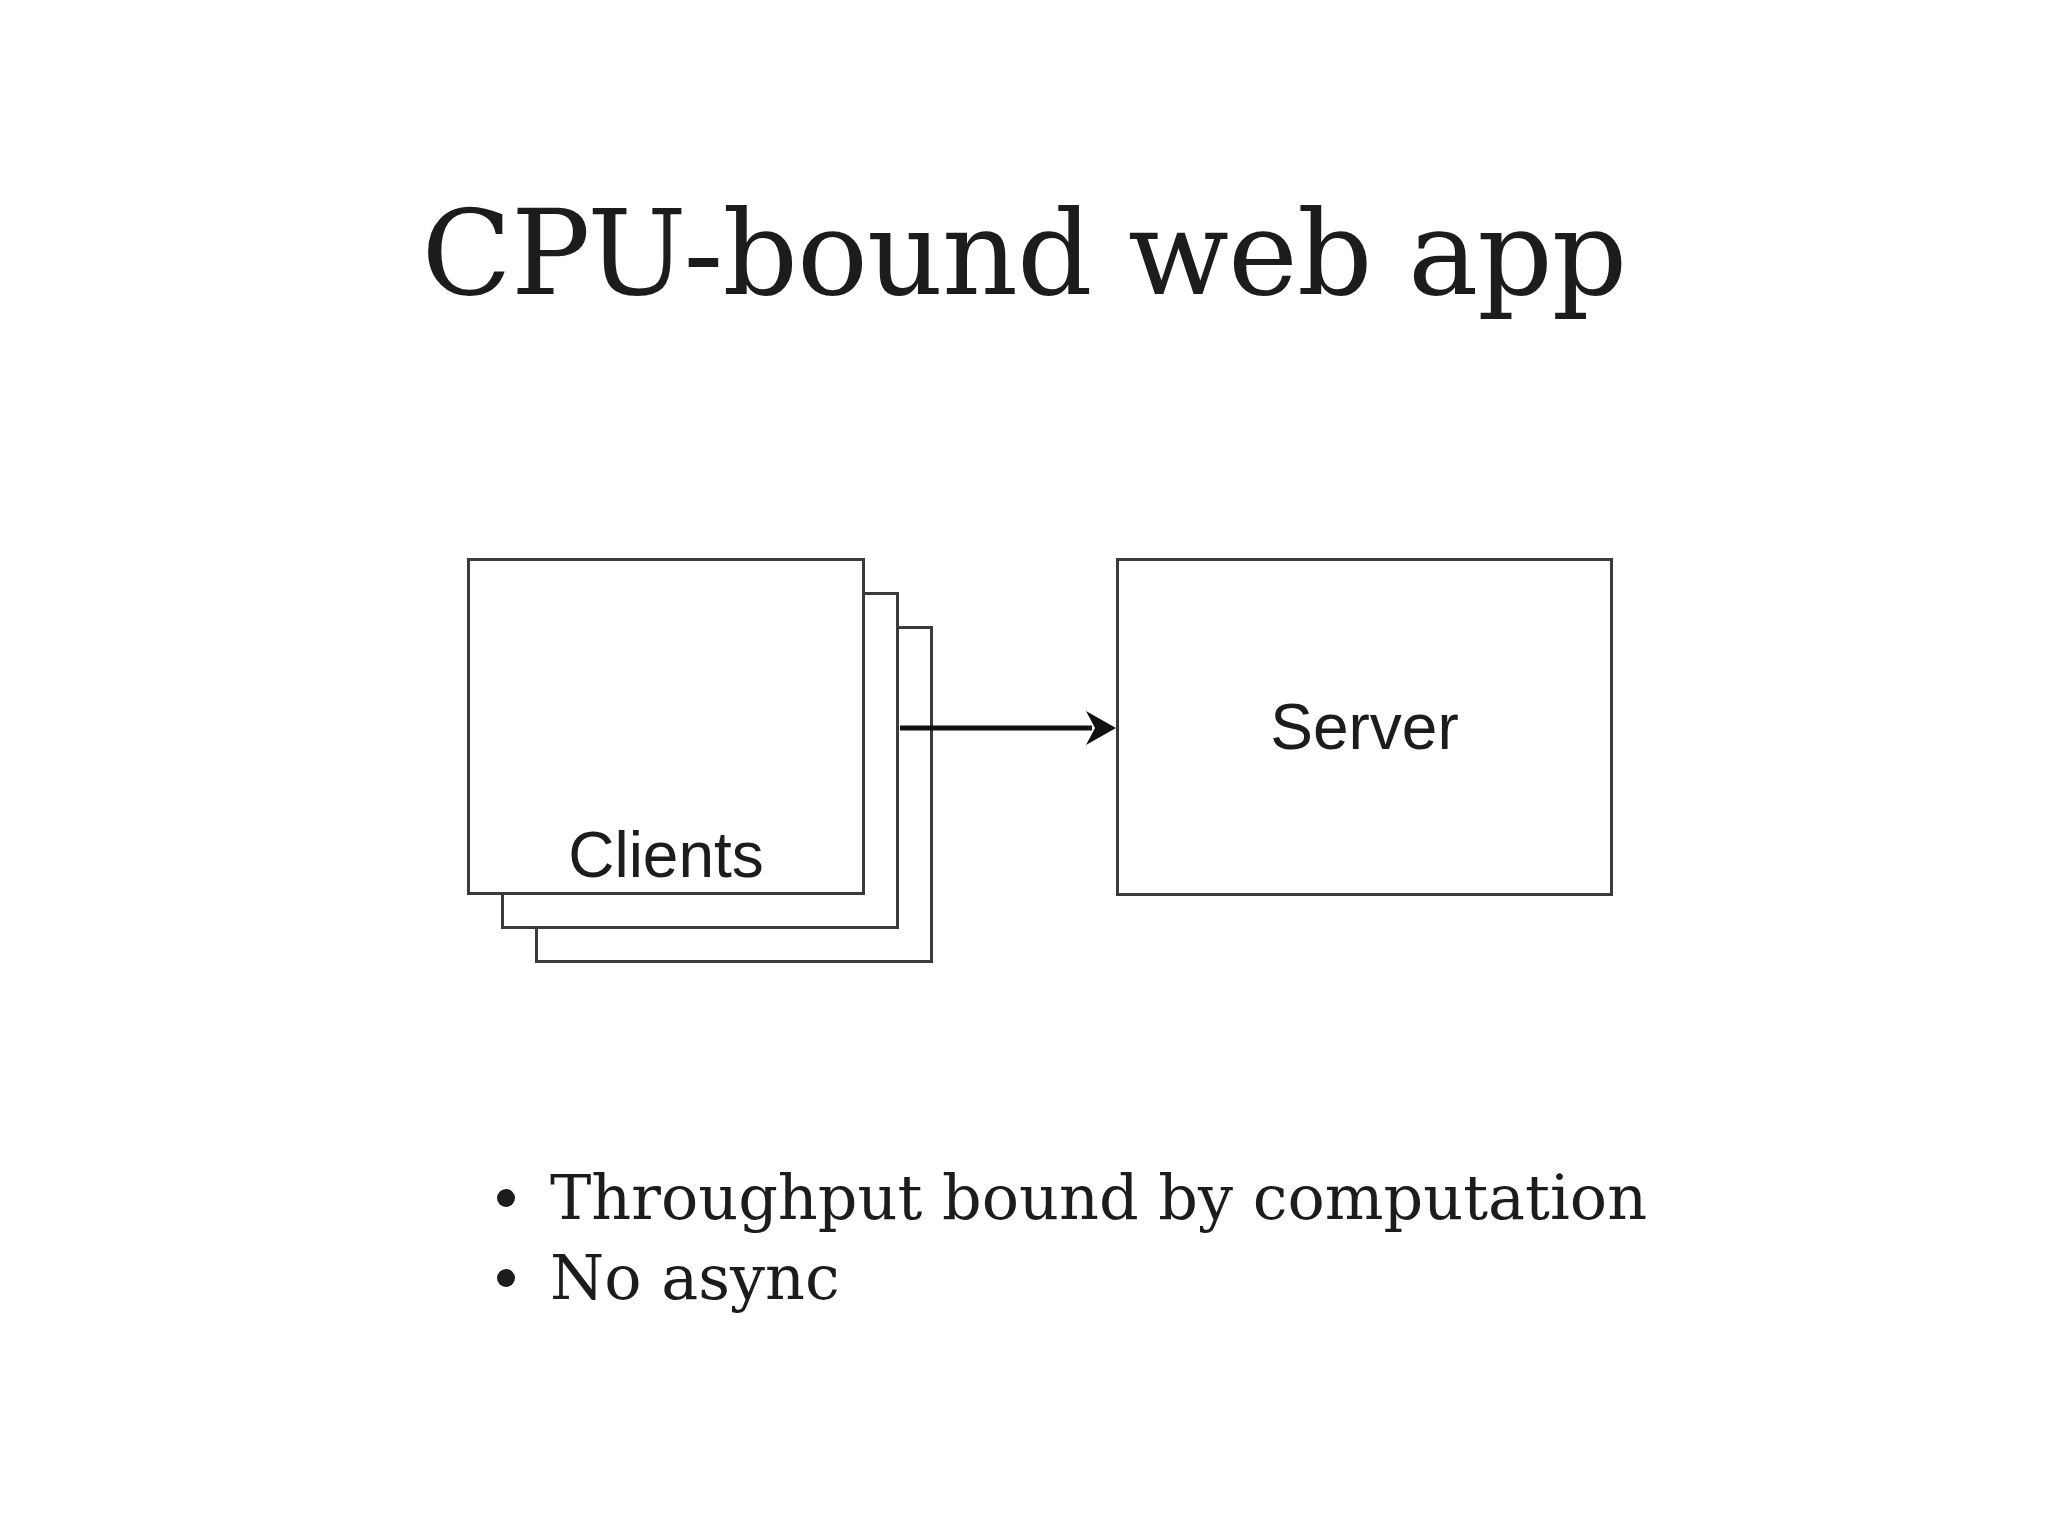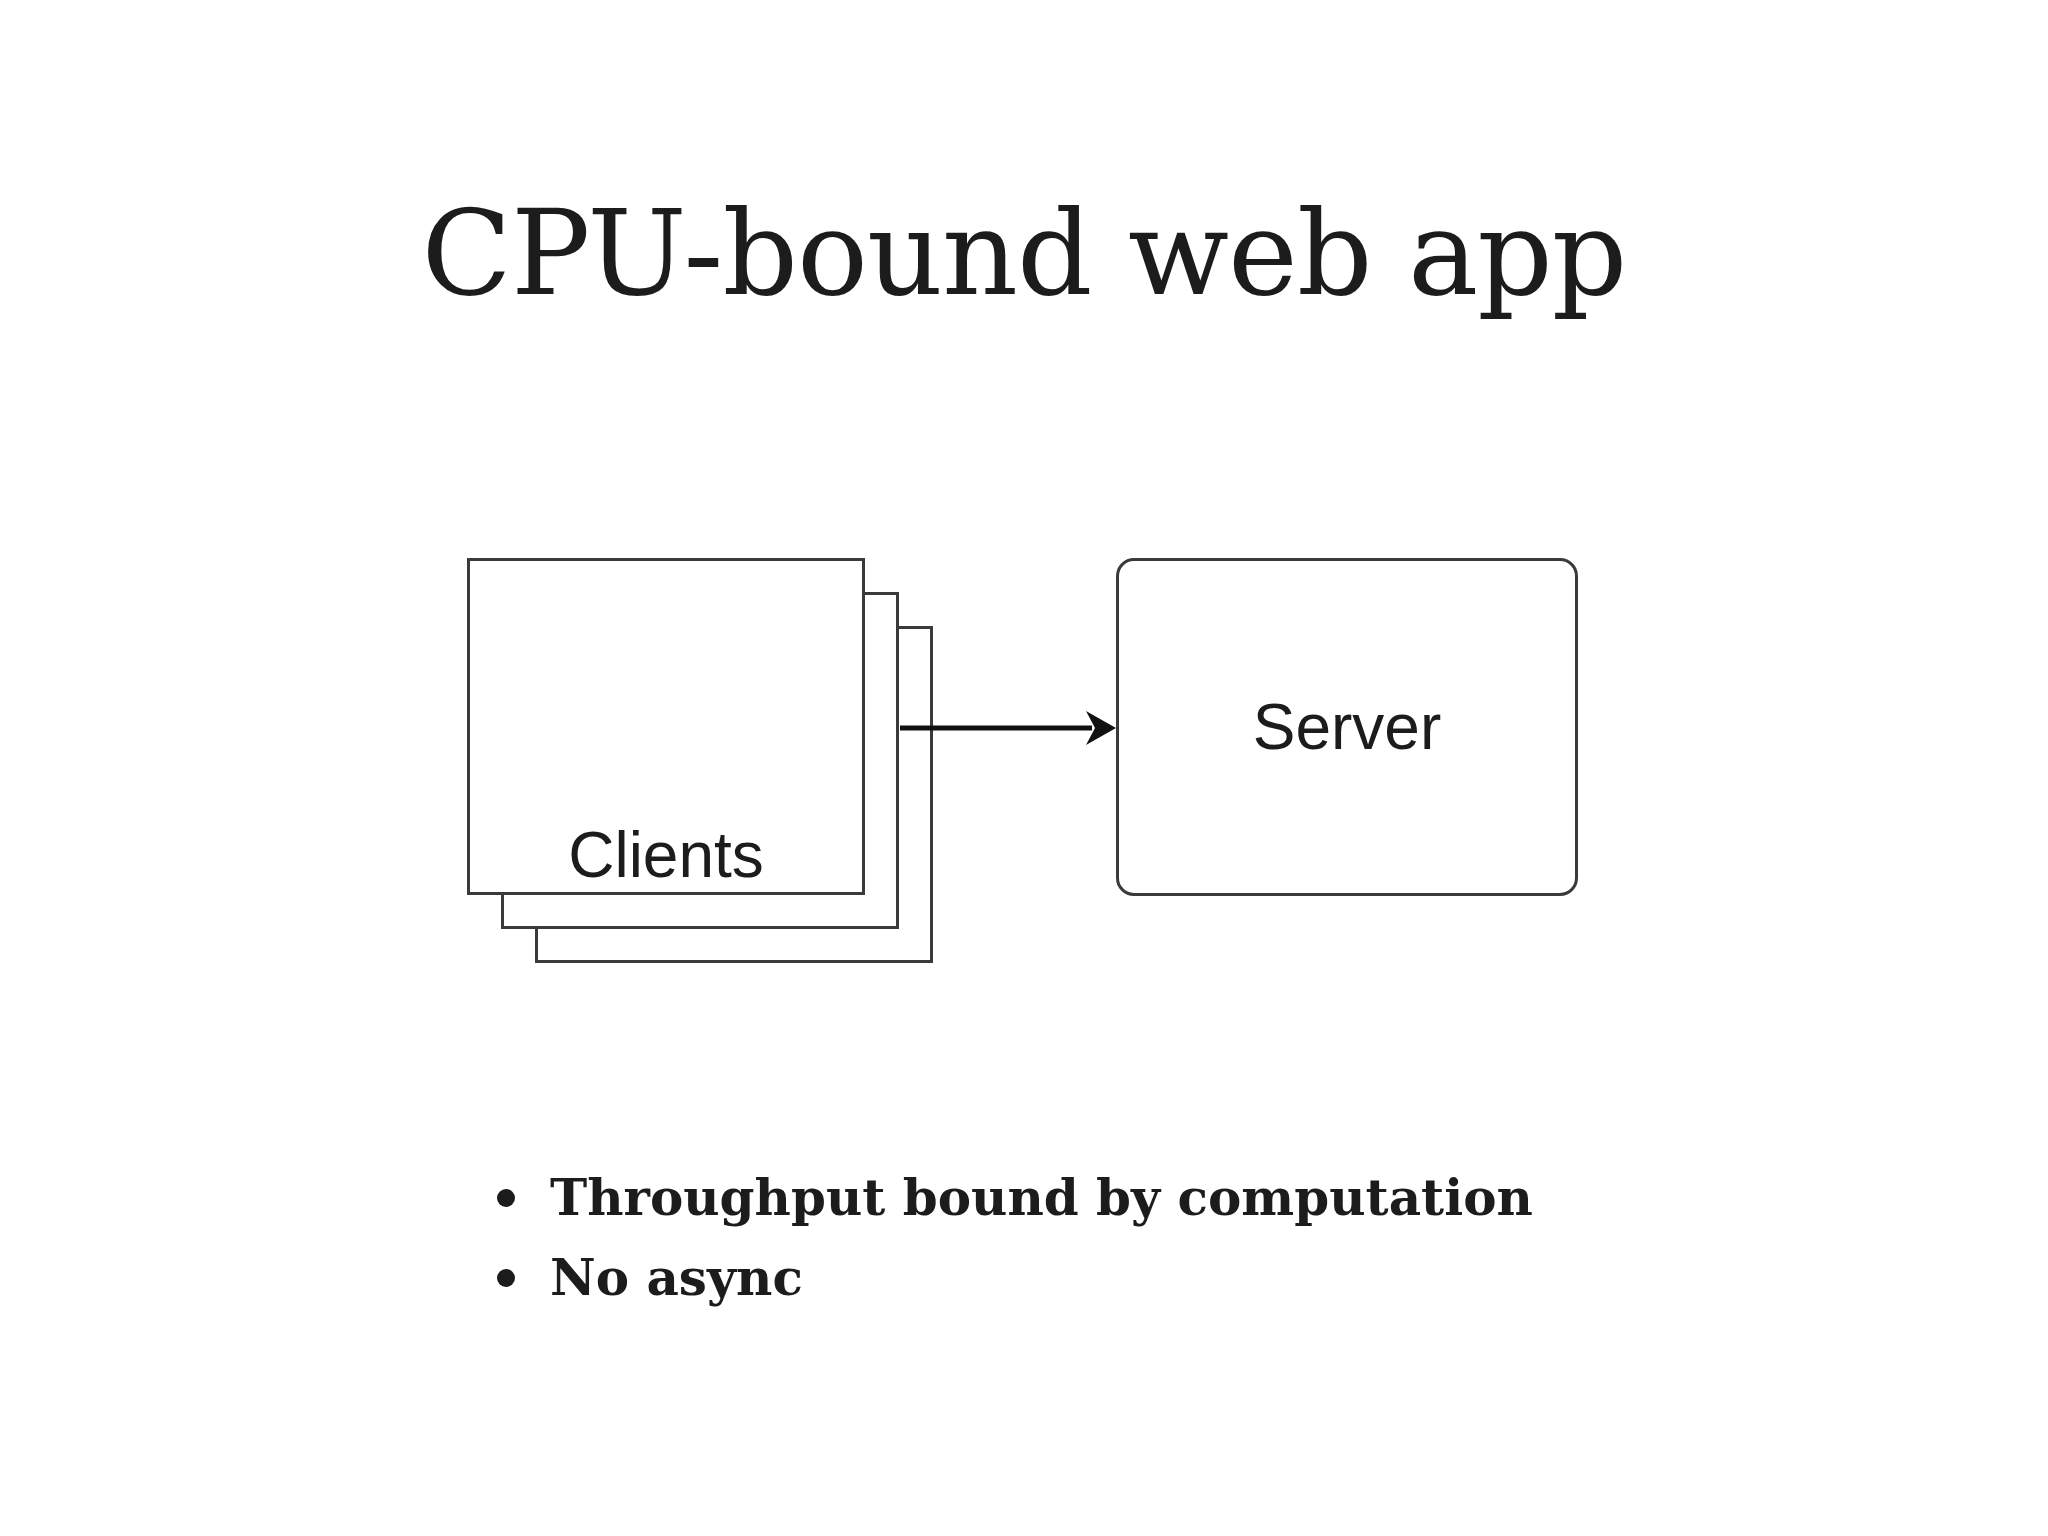--- a/index.html
+++ b/index.html
@@ -36,22 +36,22 @@
   }
   .box {
     position: absolute;
     background: var(--box-fill);
     border: 3px solid var(--box-border);
   }
   .clients-box-back   { left: 535px; top: 580px; width: 398px; height: 337px; z-index: 1; }
   .clients-box-middle { left: 501px; top: 546px; width: 398px; height: 337px; z-index: 2; }
   .clients-box-front  { left: 467px; top: 512px; width: 398px; height: 337px; z-index: 3;
                         display: flex; align-items: flex-end; justify-content: center; }
-  .server-box         { left: 1116px; top: 512px; width: 462px; height: 338px; z-index: 3;
-                        display: flex; align-items: center; justify-content: center; border-radius: 18px; }
+  .server-box         { left: 1116px; top: 512px; width: 497px; height: 338px; z-index: 3;
+                        display: flex; align-items: center; justify-content: center; }
   .box-label {
     font-family: "Liberation Sans", sans-serif;
     font-weight: 400;
     font-size: 64px;
     color: var(--text);
     white-space: nowrap;
   }
   .flow-arrow {
     position: absolute;
     left: 890px; top: 660px;
@@ -64,25 +64,24 @@
   .bullet-list {
     position: absolute;
     left: 497px; top: 1112px;
     width: 1320px;
     list-style: none;
   }
   .bullet-item {
     position: relative;
     padding-left: 53px;
     font-family: "DejaVu Serif", serif;
-    font-size: 50px;
+    font-size: 62px;
     line-height: 80px;
     color: var(--text);
     white-space: nowrap;
-    font-weight: bold;
   }
   .bullet-dot {
     position: absolute;
     left: 0; top: 31px;
     width: 18px; height: 18px;
     border-radius: 50%;
     background: var(--text);
   }
 </style>
 </head>

